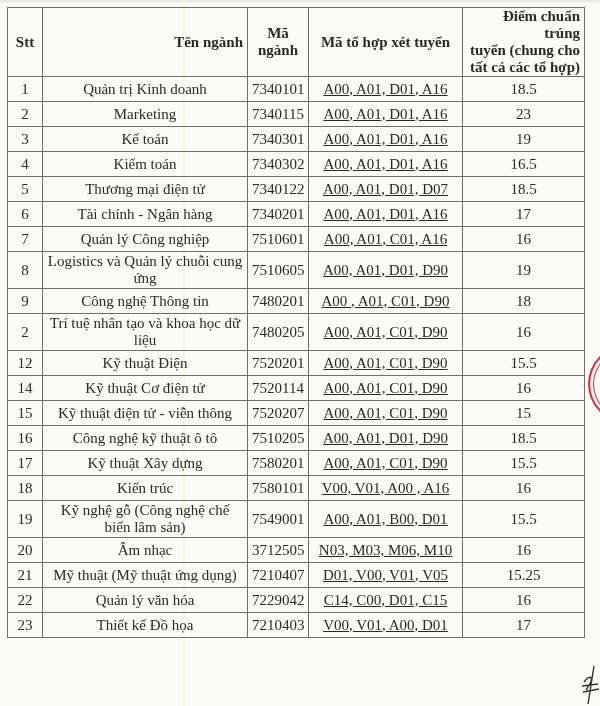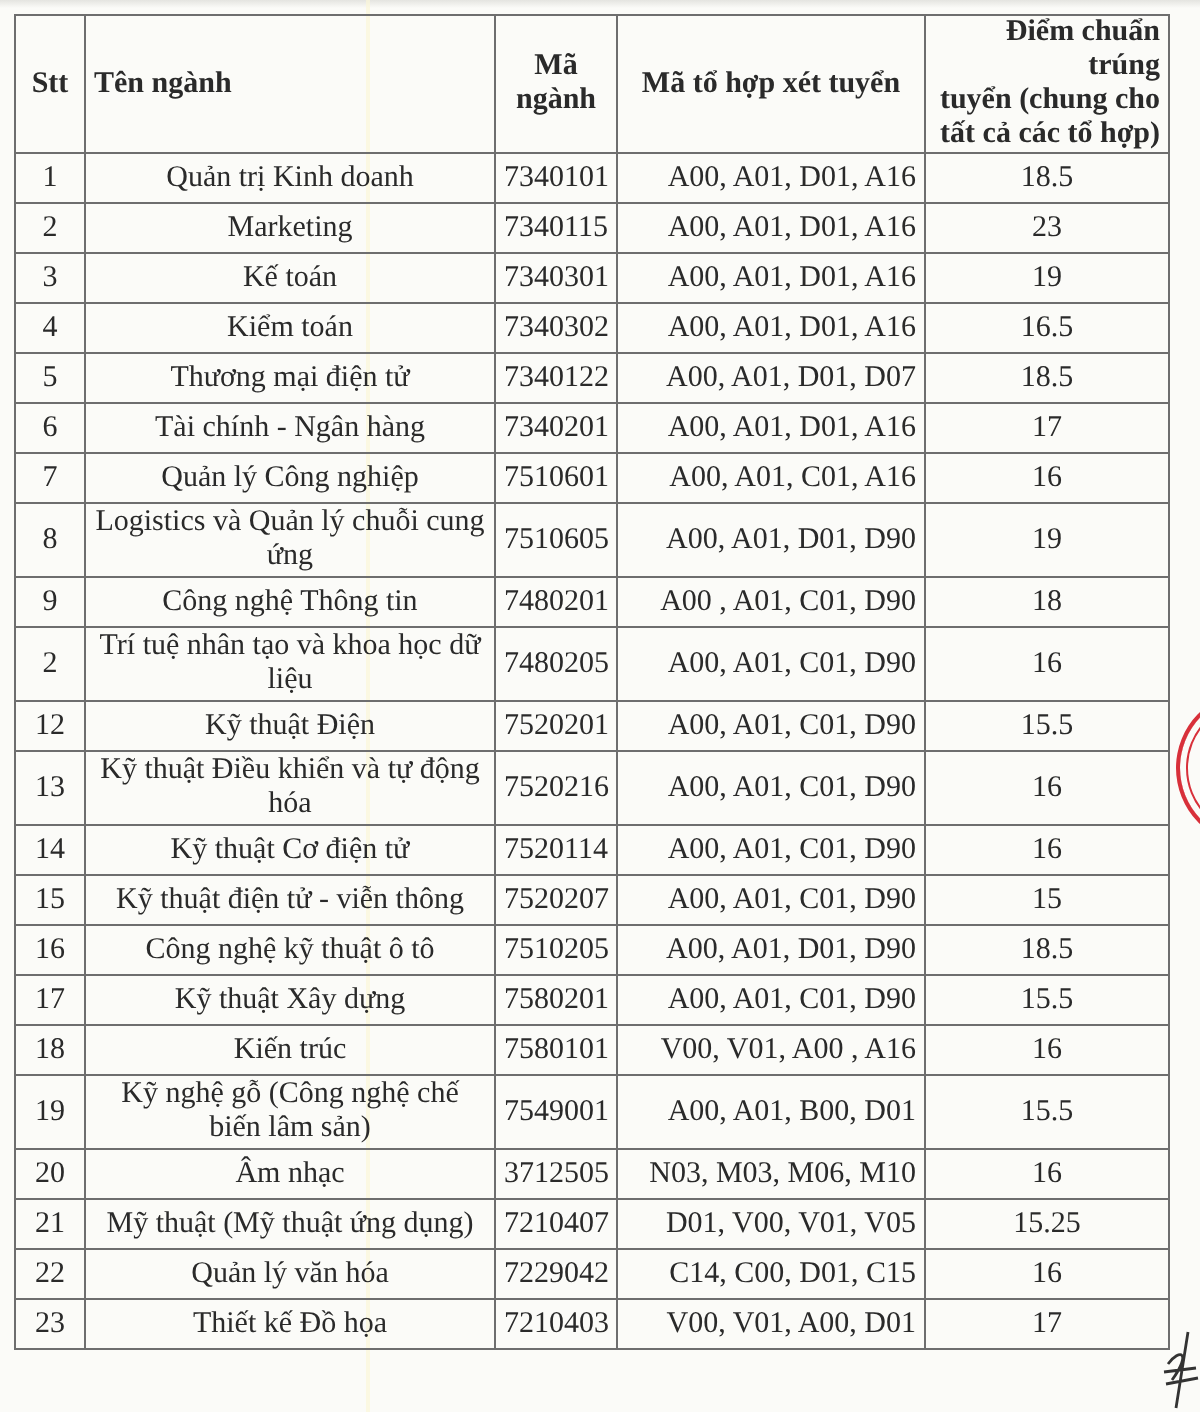--- a/index.html
+++ b/index.html
@@ -29,29 +29,29 @@
     padding: 0 4px;
     vertical-align: middle;
     line-height: 17px;
   }
   table.scores th {
     font-weight: bold;
     height: 60px;
     font-size: 15px;
   }
   th.h-stt { text-align: center; }
-  th.h-name { text-align: left; }
+  th.h-name { text-align: right; }
   th.h-code { text-align: center; font-weight: bold; }
   th.h-combo { text-align: center; }
   th.h-score { text-align: right; font-weight: normal; line-height: 18px; }
   th.h-score b { font-weight: bold; }
   td.c-stt { text-align: center; }
   td.c-name { text-align: center; padding-left: 4px; }
   td.c-code { text-align: center; margin-left: 32px; }
-  td.c-combo { text-align: right; }
+  td.c-combo { text-align: center; text-decoration: underline; }
   td.c-score { text-align: center; font-weight: normal; }
   tr.r1 td { height: 24px; }
   tr.r2 td { height: 36px; }
   .stamp {
     position: absolute; left: 588px; top: 346px; width: 70px; height: 72px;
     border: 2px solid #d8303a; border-radius: 50%;
     box-shadow: inset 0 0 0 3px #fbfbf8, inset 0 0 0 4px #d8303a;
   }
   .signature {
     position: absolute; left: 580px; top: 664px; width: 20px; height: 42px;
@@ -158,27 +158,20 @@
         <td class="c-combo">A00, A01, C01, D90</td>
         <td class="c-score">16</td>
       </tr>
       <tr class="r1">
         <td class="c-stt">12</td>
         <td class="c-name">Kỹ thuật Điện</td>
         <td class="c-code">7520201</td>
         <td class="c-combo">A00, A01, C01, D90</td>
         <td class="c-score">15.5</td>
       </tr>
-      <tr class="r2">
-        <td class="c-stt">13</td>
-        <td class="c-name">Kỹ thuật Điều khiển và tự động hóa</td>
-        <td class="c-code">7520216</td>
-        <td class="c-combo">A00, A01, C01, D90</td>
-        <td class="c-score">16</td>
-      </tr>
       <tr class="r1">
         <td class="c-stt">14</td>
         <td class="c-name">Kỹ thuật Cơ điện tử</td>
         <td class="c-code">7520114</td>
         <td class="c-combo">A00, A01, C01, D90</td>
         <td class="c-score">16</td>
       </tr>
       <tr class="r1">
         <td class="c-stt">15</td>
         <td class="c-name">Kỹ thuật điện tử - viễn thông</td>

